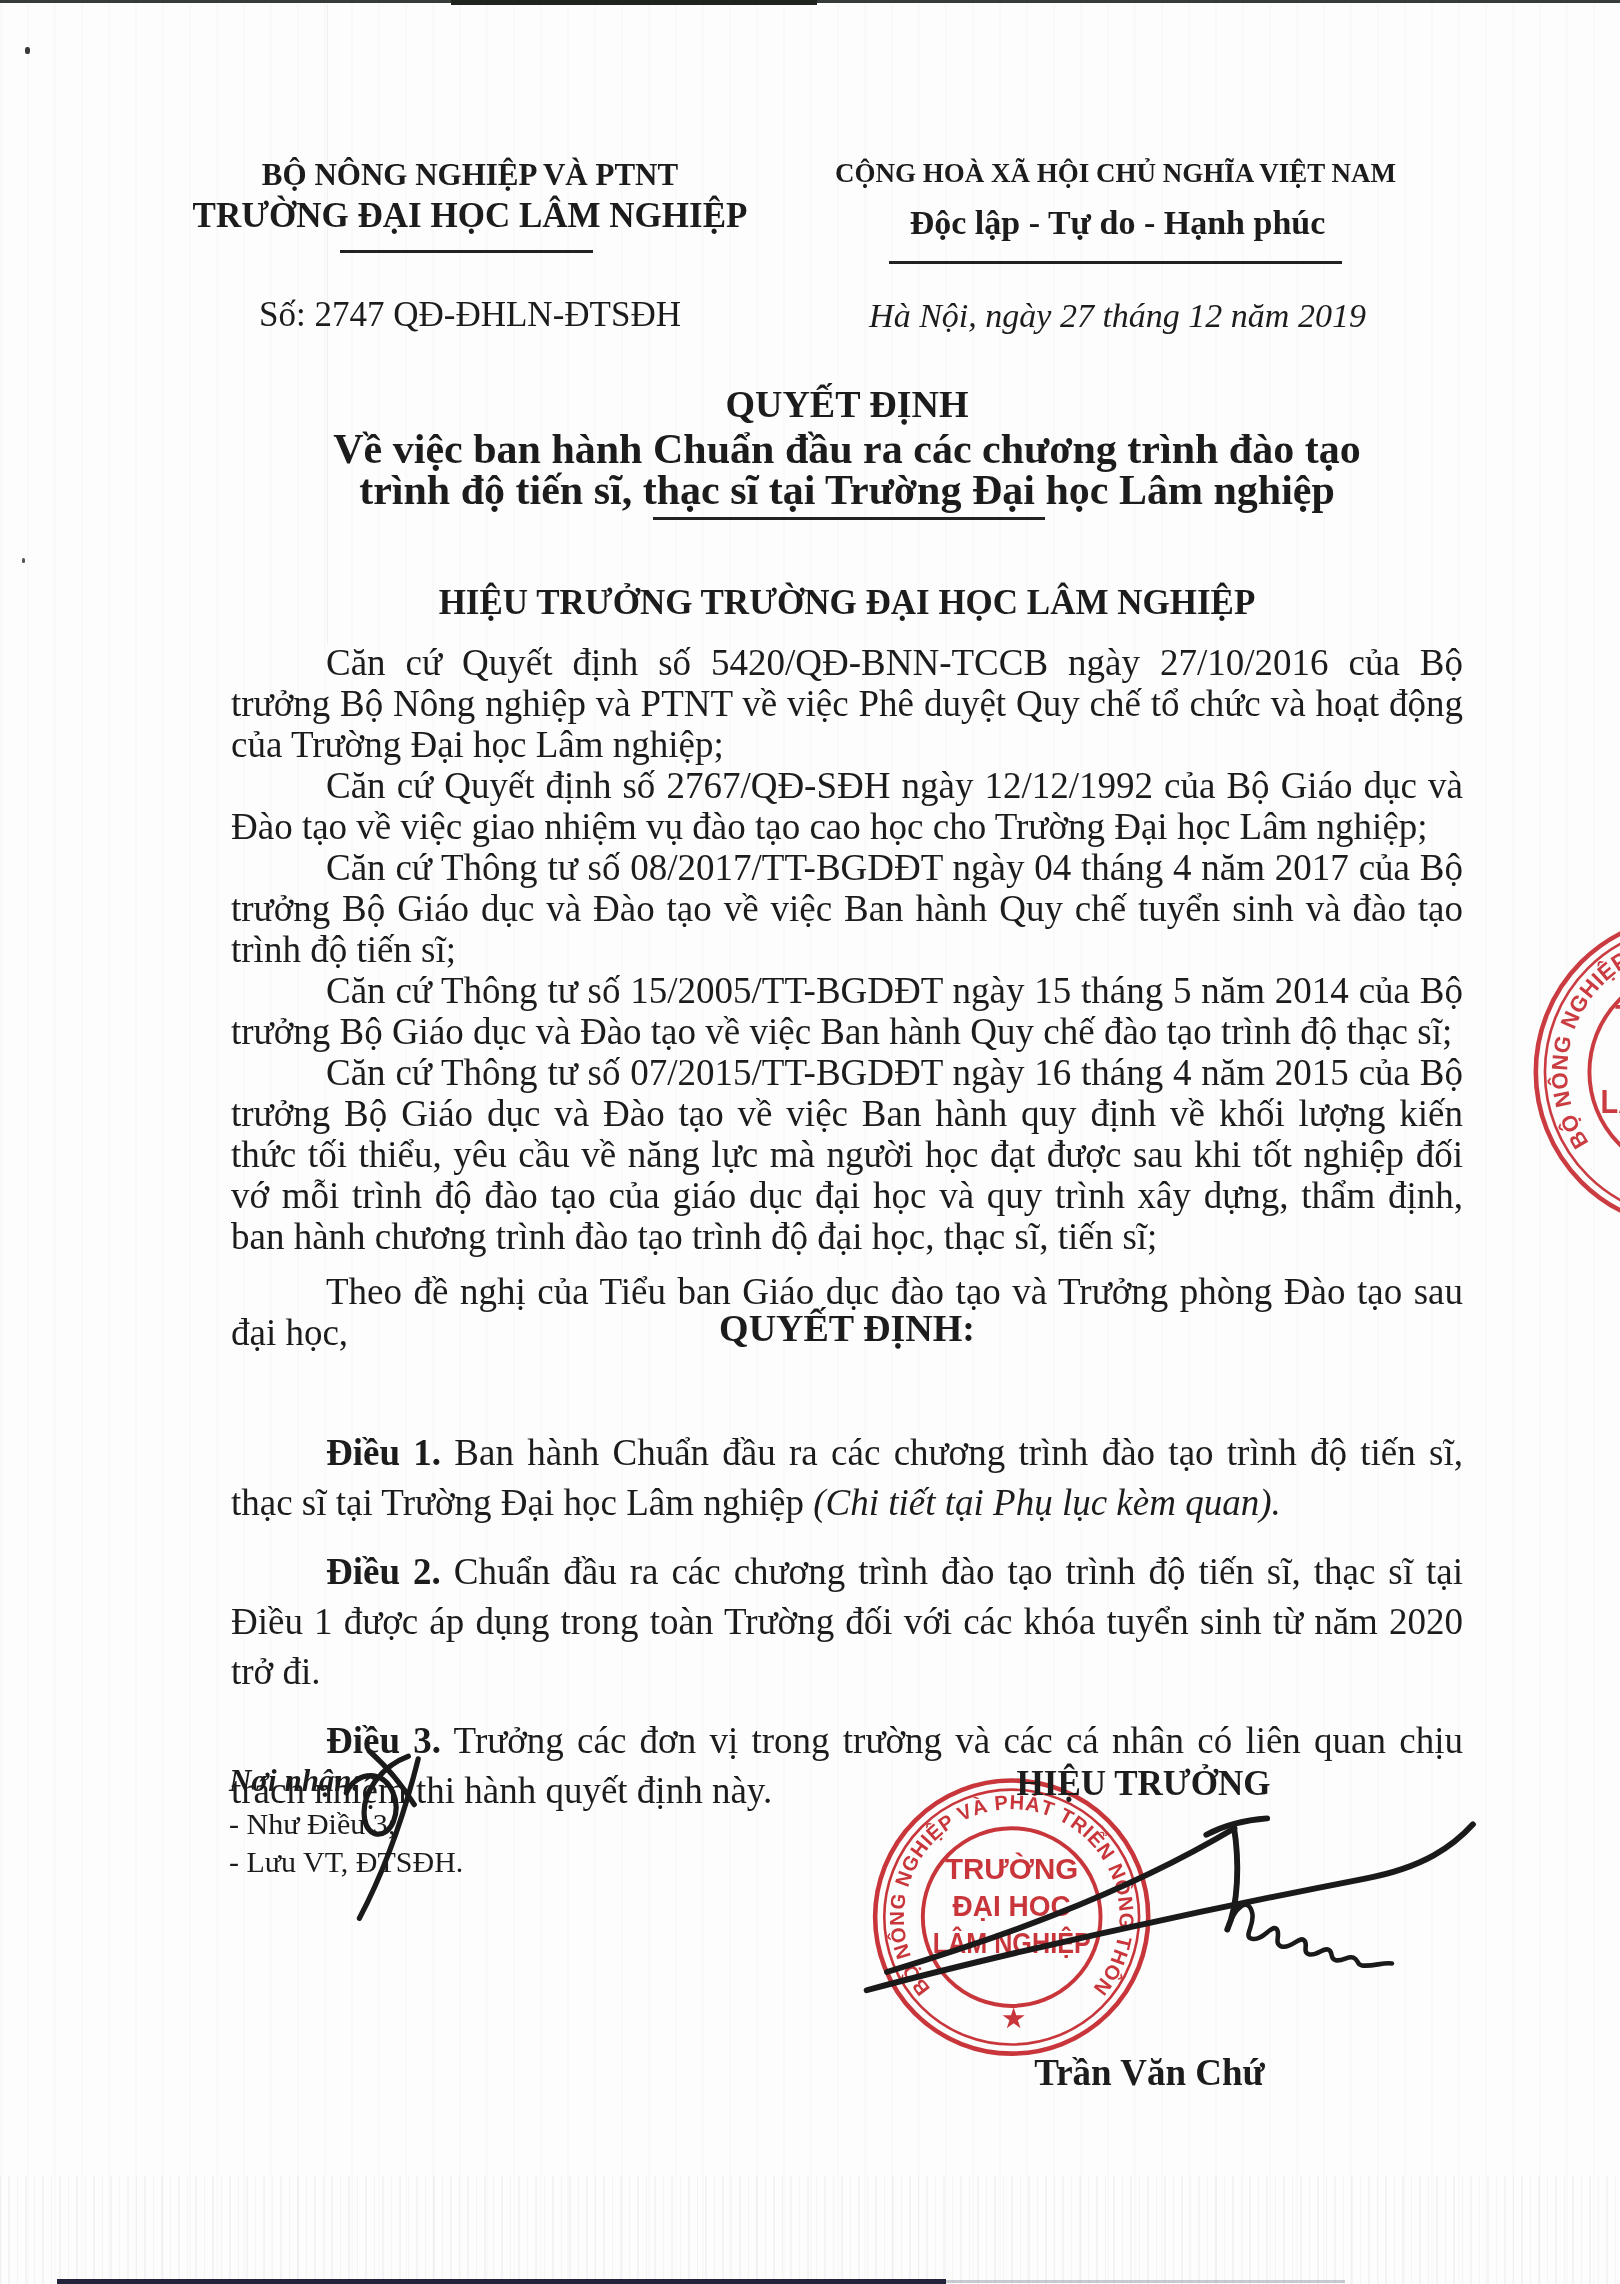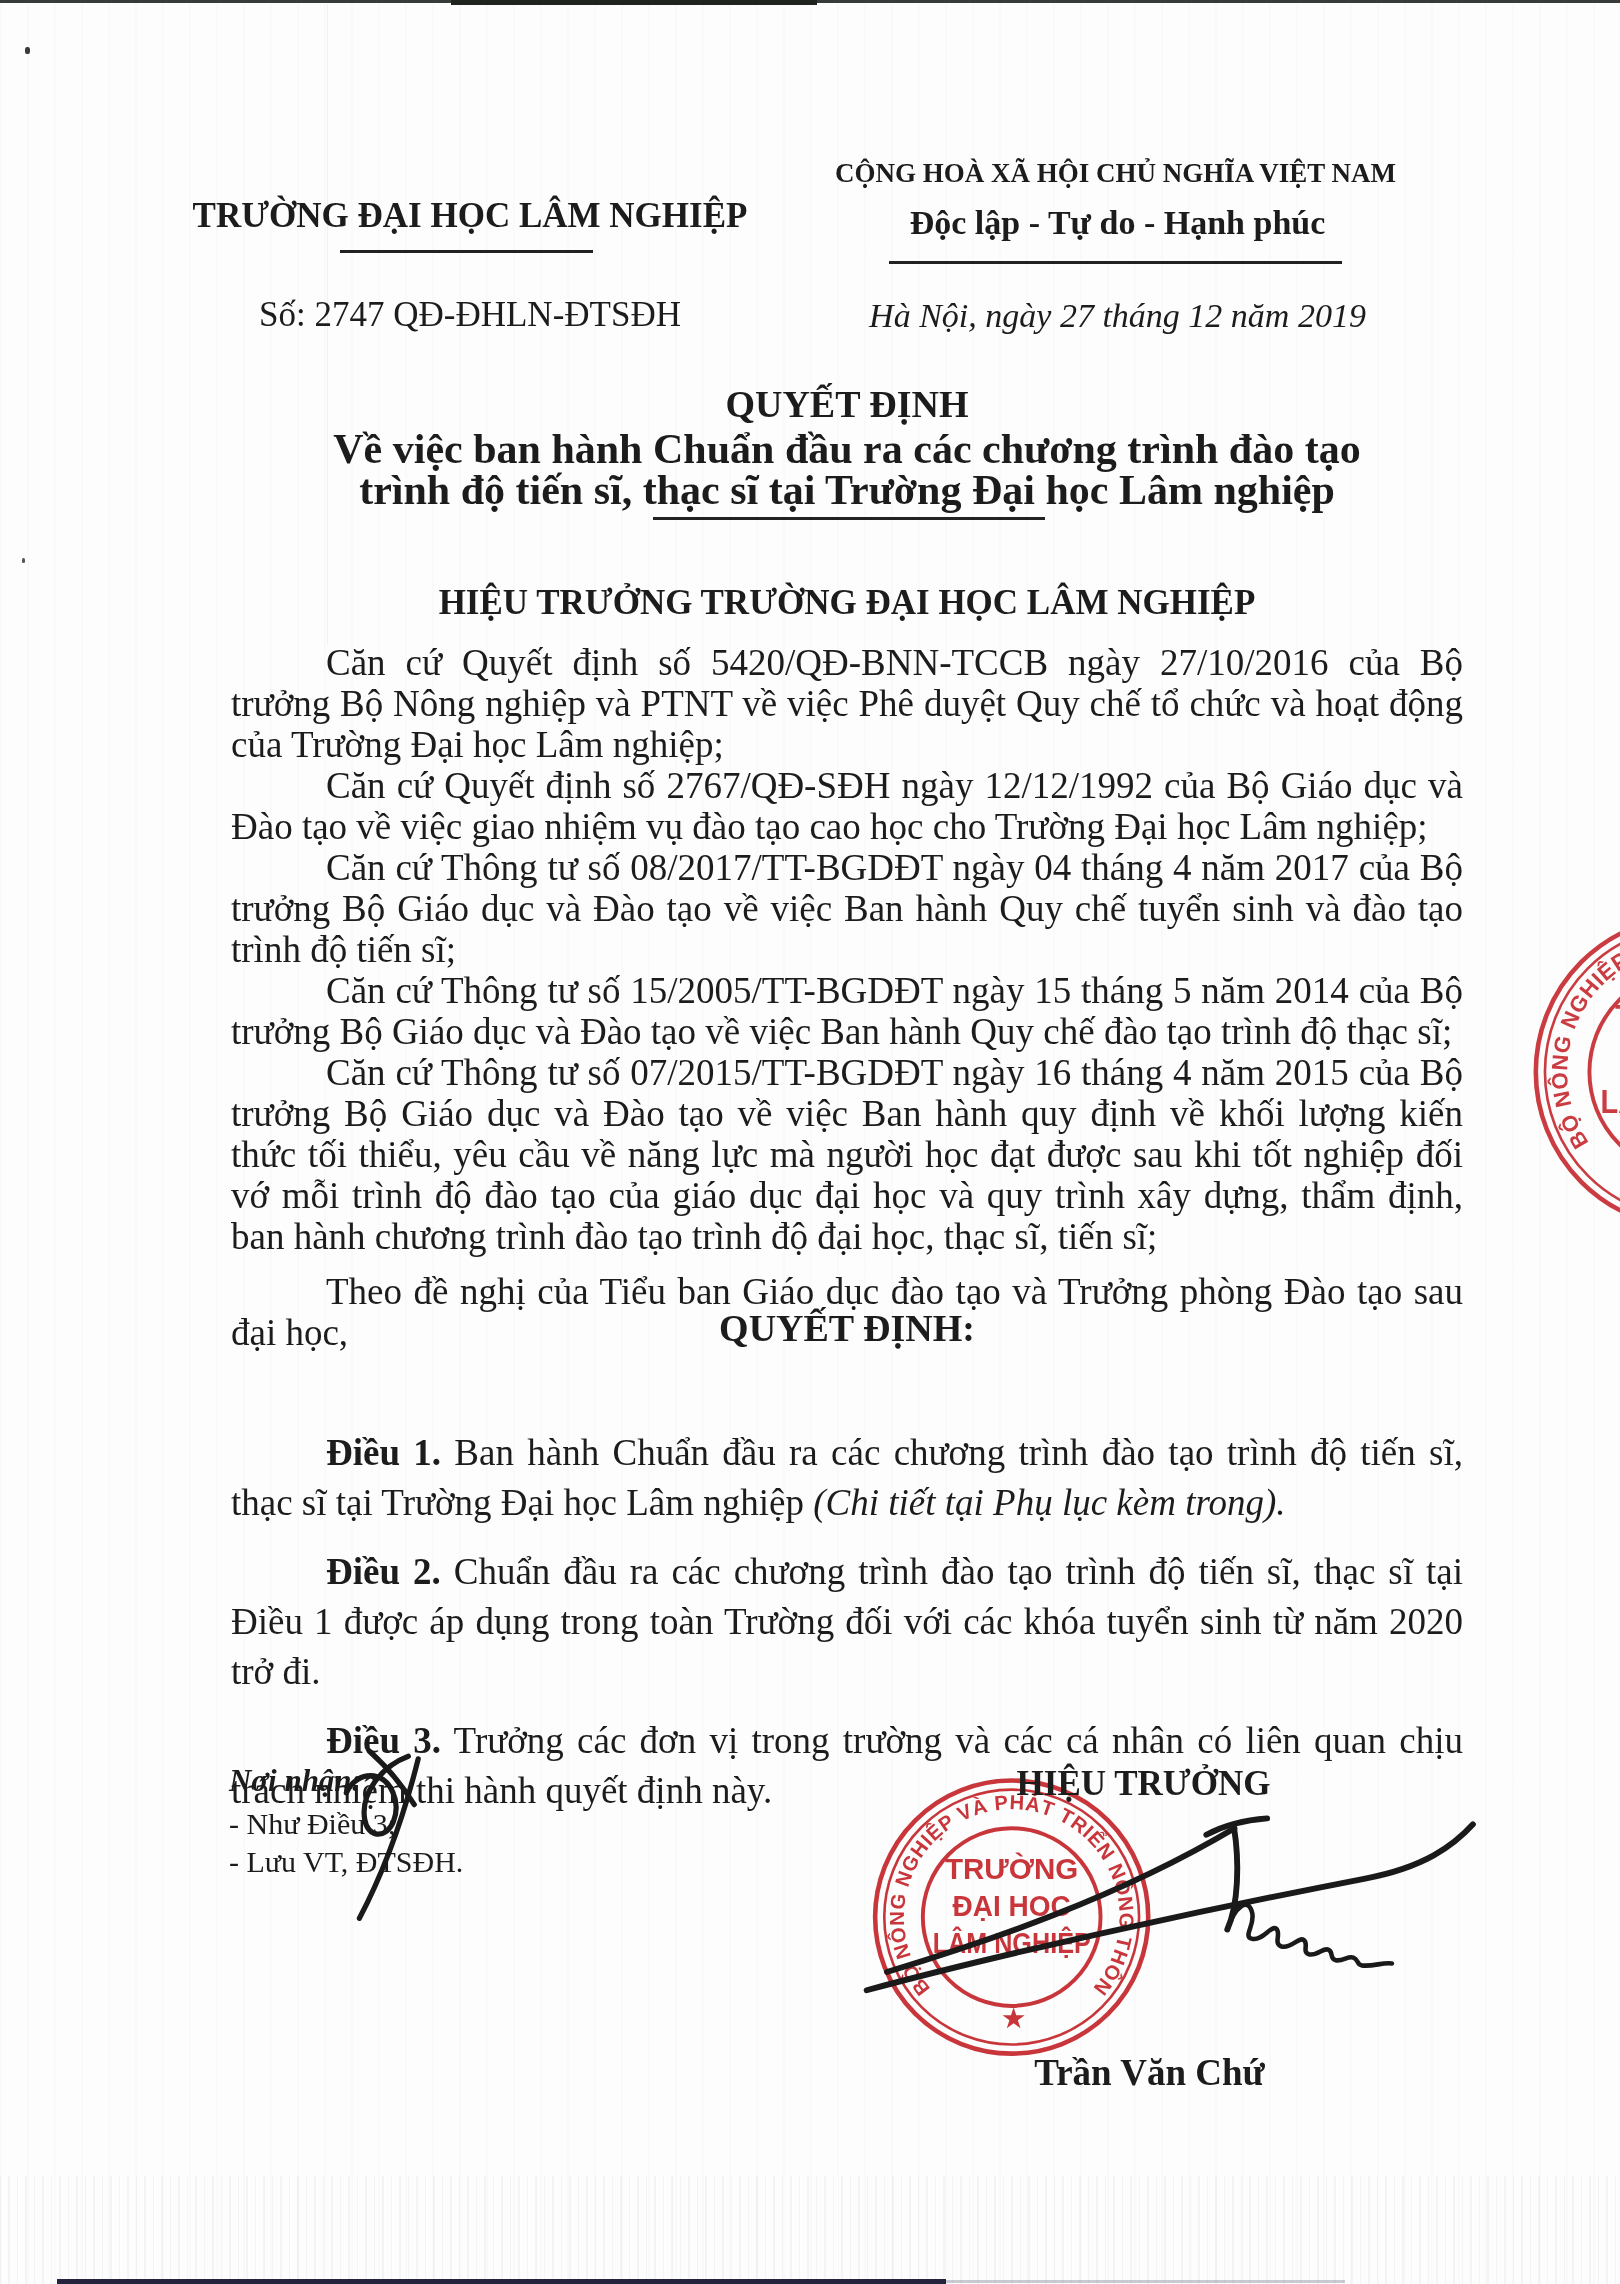--- a/index.html
+++ b/index.html
@@ -64,20 +64,21 @@
 <body>
 
 <div id="page">
 
   <div class="abs top-scan-line"></div>
   <div class="abs top-scan-line-dark"></div>
   <div class="abs fold-line"></div>
   <div class="abs speck1"></div>
   <div class="abs speck2"></div>
 
+  <div class="abs ctr org-parent">BỘ NÔNG NGHIỆP VÀ PTNT</div>
   <div class="abs ctr org-name">TRƯỜNG ĐẠI HỌC LÂM NGHIỆP</div>
   <div class="rule org-underline"></div>
   <div class="abs ctr doc-number">Số: 2747 QĐ-ĐHLN-ĐTSĐH</div>
 
   <div class="abs ctr national">CỘNG HOÀ XÃ HỘI CHỦ NGHĨA VIỆT NAM</div>
   <div class="abs ctr motto">Độc lập - Tự do - Hạnh phúc</div>
   <div class="rule motto-underline"></div>
   <div class="abs ctr dateline">Hà Nội, ngày 27 tháng 12 năm 2019</div>
 
   <div class="abs ctr t-heading">QUYẾT ĐỊNH</div>
@@ -91,21 +92,21 @@
     <p>Căn cứ Quyết định số 2767/QĐ-SĐH ngày 12/12/1992 của Bộ Giáo dục và Đào tạo về việc giao nhiệm vụ đào tạo cao học cho Trường Đại học Lâm nghiệp;</p>
     <p>Căn cứ Thông tư số 08/2017/TT-BGDĐT ngày 04 tháng 4 năm 2017 của Bộ trưởng Bộ Giáo dục và Đào tạo về việc Ban hành Quy chế tuyển sinh và đào tạo trình độ tiến sĩ;</p>
     <p>Căn cứ Thông tư số 15/2005/TT-BGDĐT ngày 15 tháng 5 năm 2014 của Bộ trưởng Bộ Giáo dục và Đào tạo về việc Ban hành Quy chế đào tạo trình độ thạc sĩ;</p>
     <p>Căn cứ Thông tư số 07/2015/TT-BGDĐT ngày 16 tháng 4 năm 2015 của Bộ trưởng Bộ Giáo dục và Đào tạo về việc Ban hành quy định về khối lượng kiến thức tối thiểu, yêu cầu về năng lực mà người học đạt được sau khi tốt nghiệp đối vớ mỗi trình độ đào tạo của giáo dục đại học và quy trình xây dựng, thẩm định, ban hành chương trình đào tạo trình độ đại học, thạc sĩ, tiến sĩ;</p>
     <p class="last">Theo đề nghị của Tiểu ban Giáo dục đào tạo và Trưởng phòng Đào tạo sau đại học,</p>
   </div>
 
   <div class="abs ctr decision-heading">QUYẾT ĐỊNH:</div>
 
   <div class="abs" id="articles">
-    <p><b>Điều 1.</b> <span>Ban hành Chuẩn đầu ra các chương trình đào tạo trình độ tiến sĩ, thạc sĩ tại Trường Đại học Lâm nghiệp</span> <i>(Chi tiết tại Phụ lục kèm trong).</i></p>
+    <p><b>Điều 1.</b> <span>Ban hành Chuẩn đầu ra các chương trình đào tạo trình độ tiến sĩ, thạc sĩ tại Trường Đại học Lâm nghiệp</span> <i>(Chi tiết tại Phụ lục kèm quan).</i></p>
     <p><b>Điều 2.</b> <span>Chuẩn đầu ra các chương trình đào tạo trình độ tiến sĩ, thạc sĩ tại Điều 1 được áp dụng trong toàn Trường đối với các khóa tuyển sinh từ năm 2020 trở đi.</span></p>
     <p><b>Điều 3.</b> <span>Trưởng các đơn vị trong trường và các cá nhân có liên quan chịu trách nhiệm thi hành quyết định này.</span></p>
   </div>
 
   <div class="abs recipients-label">Nơi nhận:</div>
   <div class="abs recipient-1">- Như Điều 3;</div>
   <div class="abs recipient-2">- Lưu VT, ĐTSĐH.</div>
 
   <div class="abs ctr signer-title">HIỆU TRƯỞNG</div>
   <div class="abs ctr signer-name">Trần Văn Chứ</div>

